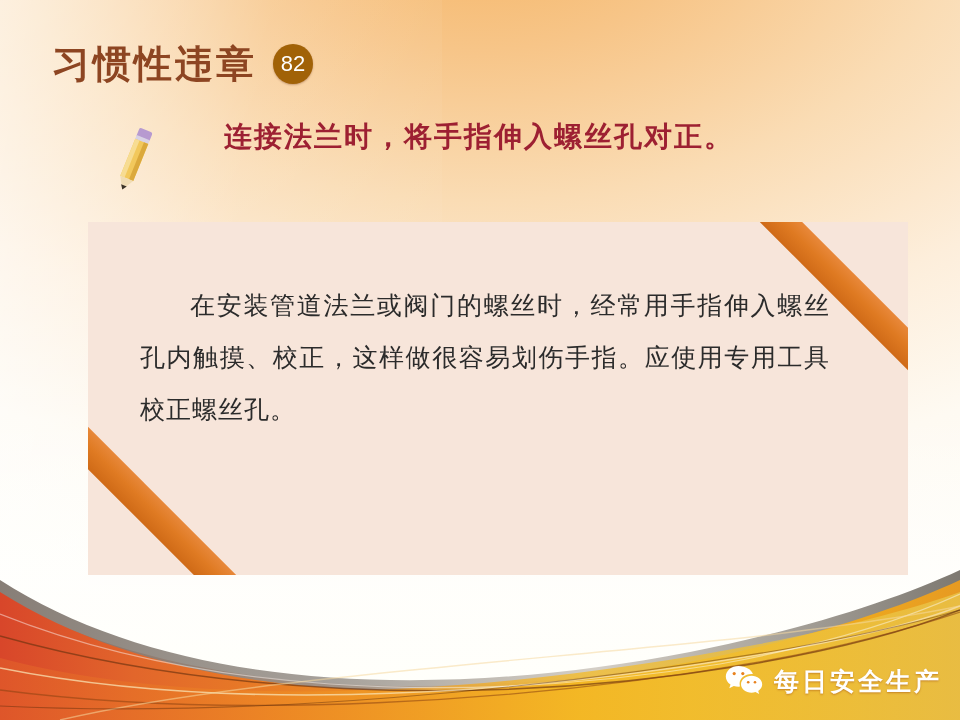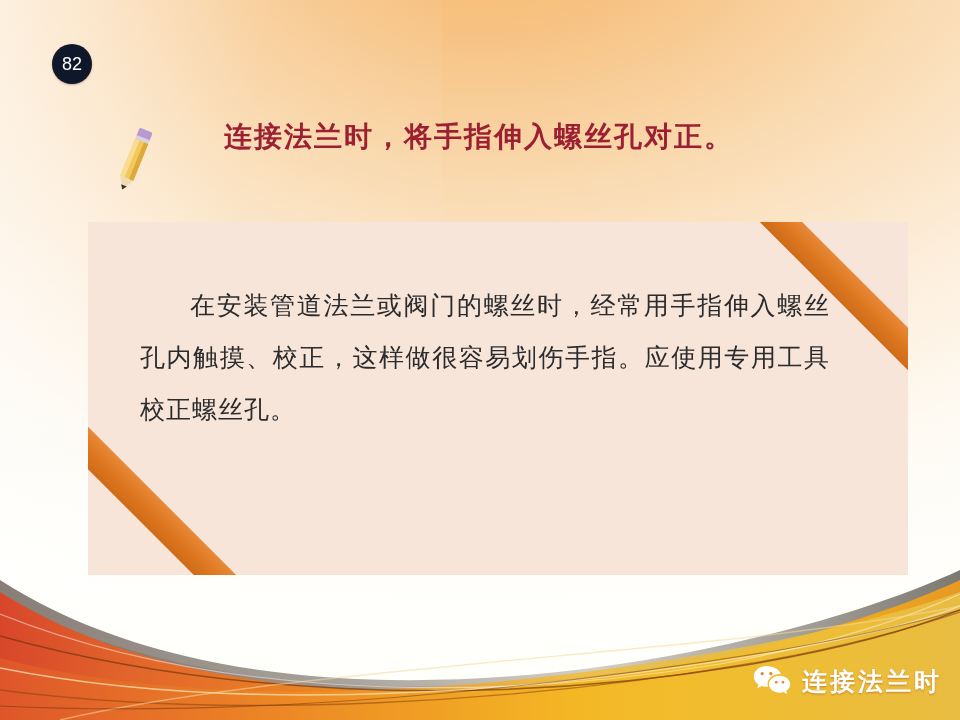--- a/index.html
+++ b/index.html
@@ -56,27 +56,27 @@
     font-weight: 700;
     letter-spacing: 3px;
     color: #8d4522;
     line-height: 1;
     white-space: nowrap;
   }
   .title-badge {
     width: 40px;
     height: 40px;
     border-radius: 50%;
-    background: #0f172a;
+    background: #a16207;
     color: #ffffff;
     display: flex;
     align-items: center;
     justify-content: center;
     font-family: "Liberation Sans", "DejaVu Sans", sans-serif;
-    font-size: 18px;
+    font-size: 22px;
     font-weight: 400;
     letter-spacing: 0px;
     box-shadow: 0 1px 2px rgba(110,50,20,0.35);
   }
 
   
   .pencil-icon {
     position: absolute;
     left: 104px;
     top: 122px;
@@ -181,20 +181,21 @@
 </head>
 <body>
 
 <div class="slide">
 
   <div class="bg-base"></div>
   <div class="bg-tint-left"></div>
   <div class="bg-tint-bottom"></div>
 
   <div class="title-row">
+    <div class="slide-title">习惯性违章</div>
     <div class="title-badge">82</div>
   </div>
 
   <svg class="pencil-icon" viewBox="0 0 62 72" aria-hidden="true">
     <g transform="rotate(22 31 36)">
       <rect x="24" y="6" width="14" height="10" rx="2" fill="#b79ad0"></rect>
       <rect x="24" y="14" width="14" height="5" fill="#d9d2e4"></rect>
       <rect x="24" y="18" width="14" height="40" fill="#f2c85c"></rect>
       <rect x="24" y="18" width="4.6" height="40" fill="#f7dc92"></rect>
       <rect x="33.4" y="18" width="4.6" height="40" fill="#dba93c"></rect>
@@ -259,16 +260,16 @@
 
   <div class="watermark">
     <svg class="wechat-icon" viewBox="0 0 40 34" aria-hidden="true">
       <path d="M14.6 2C7.4 2 1.8 6.8 1.8 12.5c0 3.2 1.8 6.1 4.7 8L5.3 24.3l4.5-2.3c1.5.4 3.1.7 4.8.7 .5 0 1 0 1.5-.1 -.3-.9-.5-1.8-.5-2.8 0-5.4 5.3-9.8 11.9-9.8 .5 0 1 0 1.4.1C27.6 5.7 21.7 2 14.6 2z" fill="#ffffff"></path>
       <circle cx="10.2" cy="9.6" r="1.6" fill="#e8821f"></circle>
       <circle cx="18.8" cy="9.6" r="1.6" fill="#e8821f"></circle>
       <path d="M38.2 20.2c0-4.7-4.8-8.5-10.6-8.5S17 15.5 17 20.2c0 4.7 4.8 8.5 10.6 8.5 1.3 0 2.6-.2 3.8-.6l3.8 2-1-3.2c2.5-1.6 4-4 4-6.7z" fill="#ffffff"></path>
       <circle cx="24.2" cy="18.2" r="1.3" fill="#e8821f"></circle>
       <circle cx="31" cy="18.2" r="1.3" fill="#e8821f"></circle>
     </svg>
-    <div class="watermark-text">连接法兰时</div>
+    <div class="watermark-text">每日安全生产</div>
   </div>
 
 </div>
 
 </body></html>

